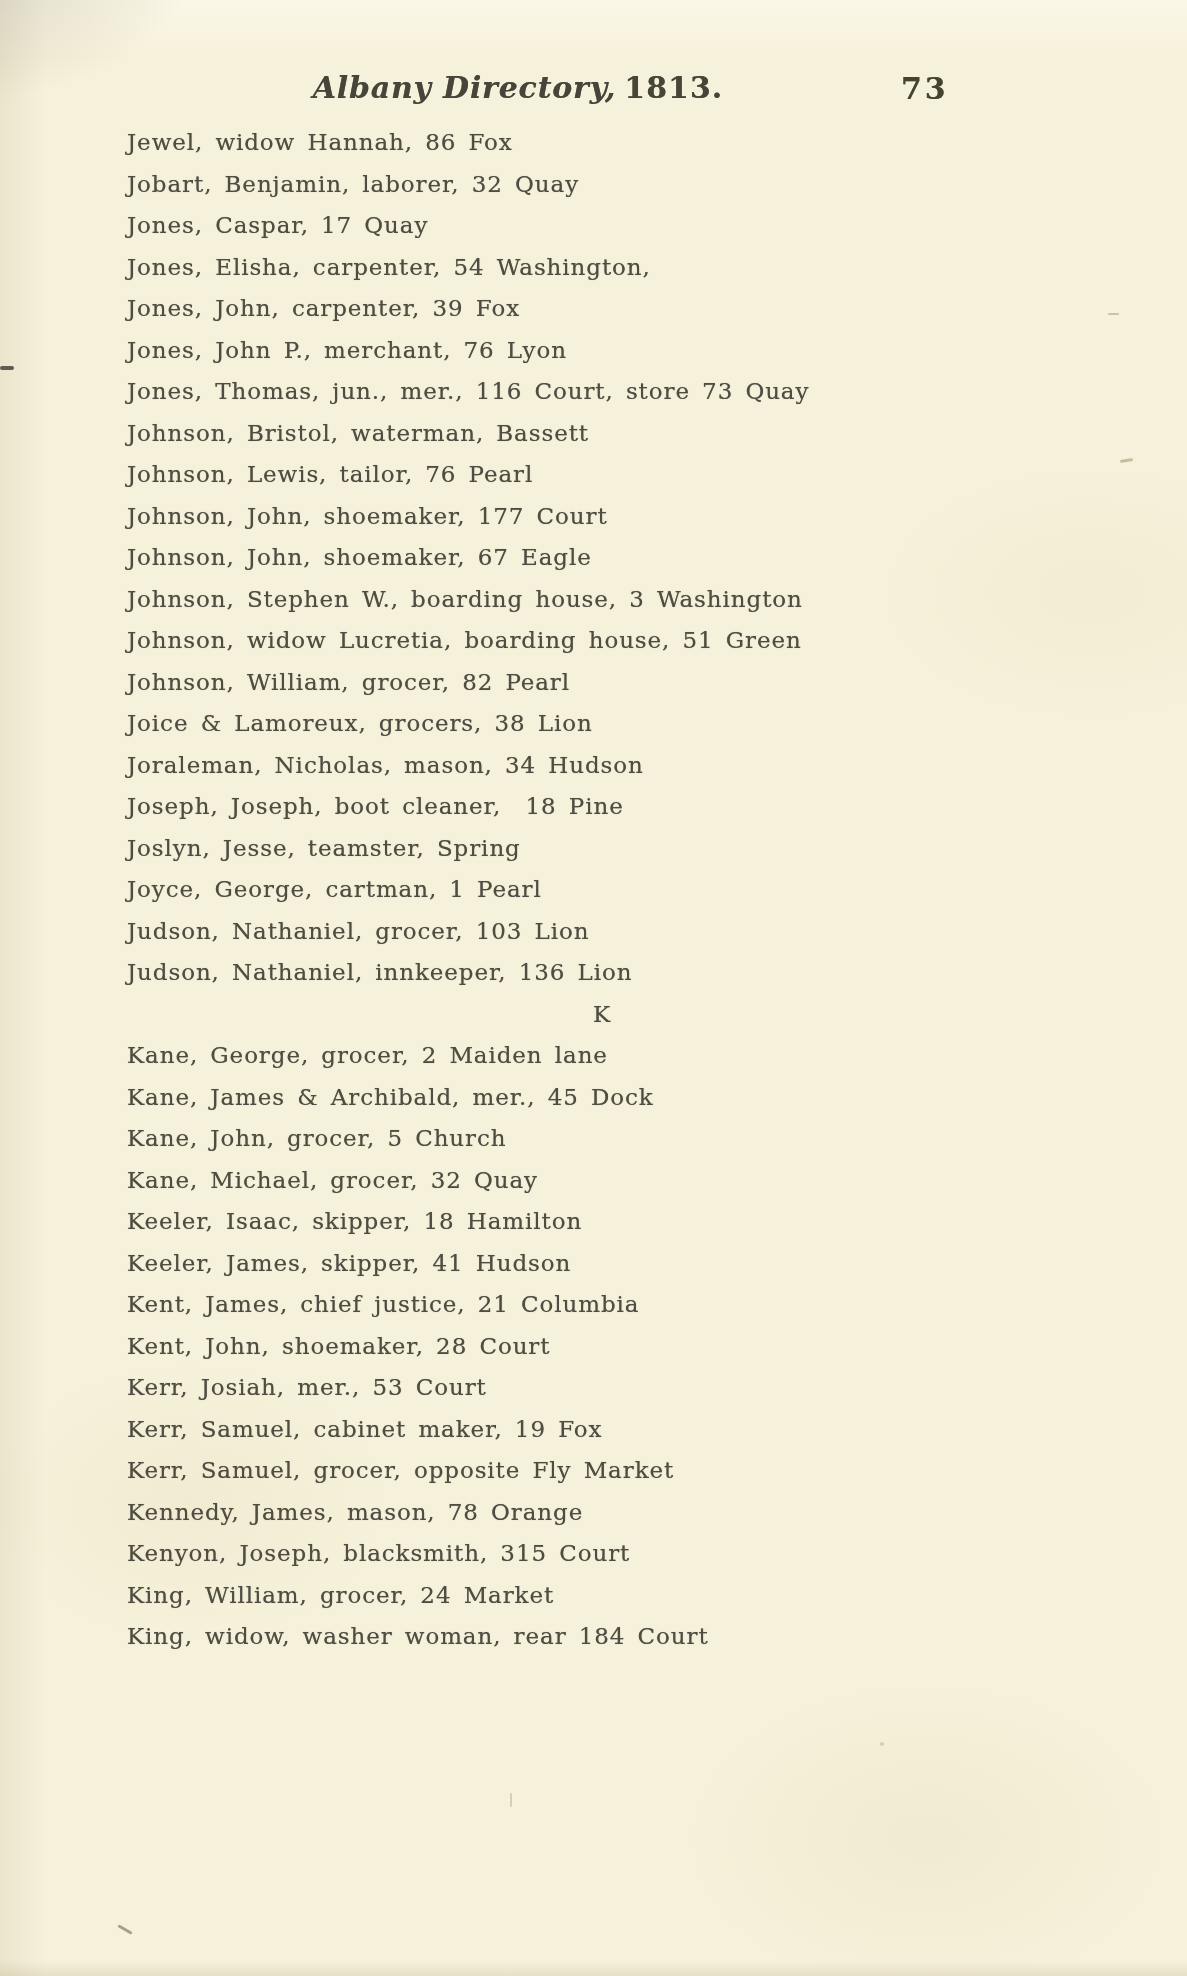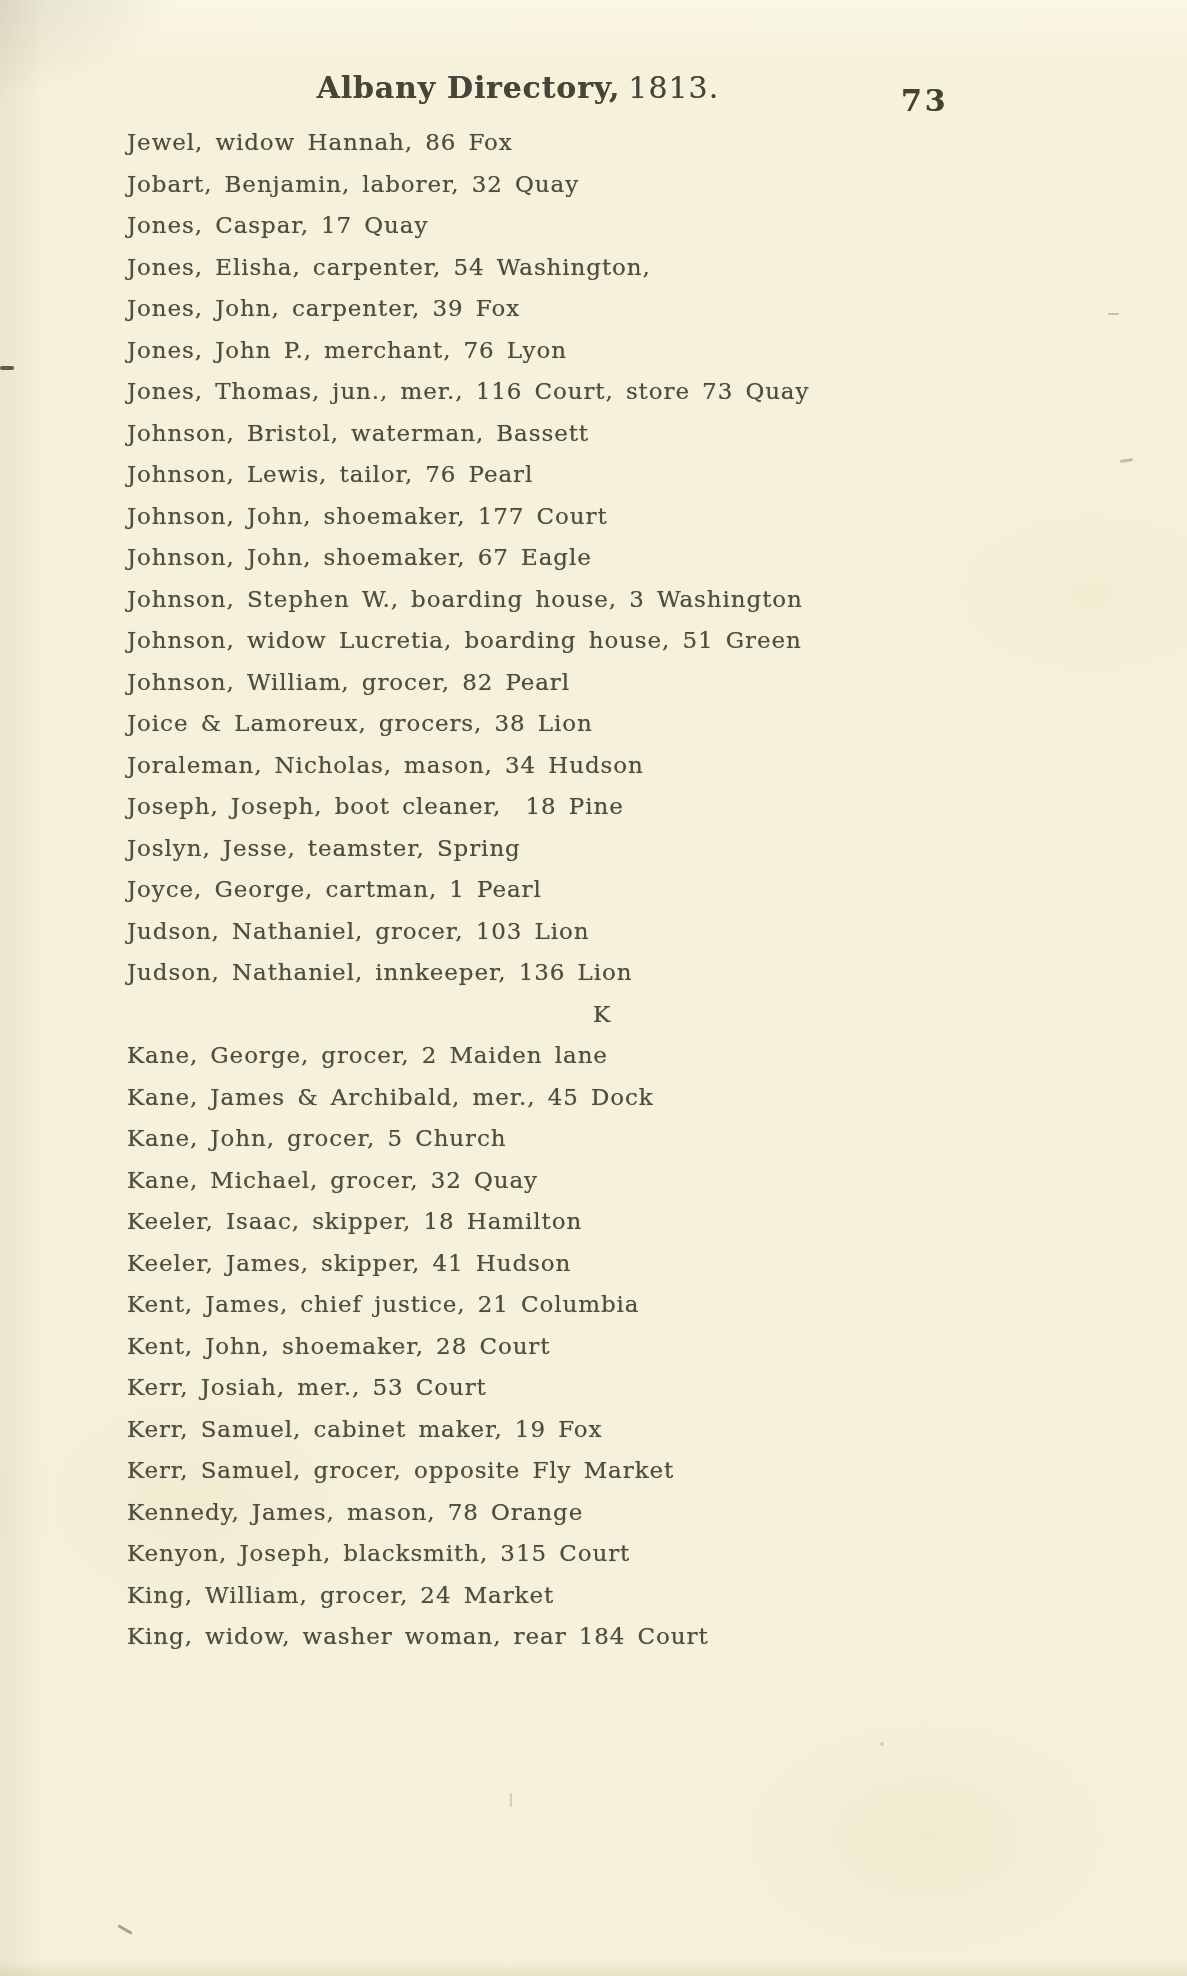--- a/index.html
+++ b/index.html
@@ -36,34 +36,35 @@
     left: 0;
     top: 0;
     width: 1000px;
     text-align: center;
     font-size: 30px;
     color: #47453a;
     text-shadow: 0 0 0.6px rgba(71,69,58,0.65);
     white-space: pre;
   }
   .running-title .t-italic {
+    font-style: italic;
     font-weight: 600;
     letter-spacing: 0.8px;
     margin-left: 36px;
   }
   .running-title .t-year {
     font-style: normal;
-    font-weight: normal;
+    font-weight: bold;
     letter-spacing: 1px;
     margin-left: 8px;
   }
   .page-number {
     position: absolute;
     left: 901px;
-    top: 13px;
+    top: 1px;
     font-size: 30px;
     font-weight: bold;
     letter-spacing: 3px;
     color: #45432f;
     text-shadow: 0 0 0.6px rgba(69,67,47,0.55);
   }
   .list {
     position: absolute;
     left: 127px;
     top: 122px;

